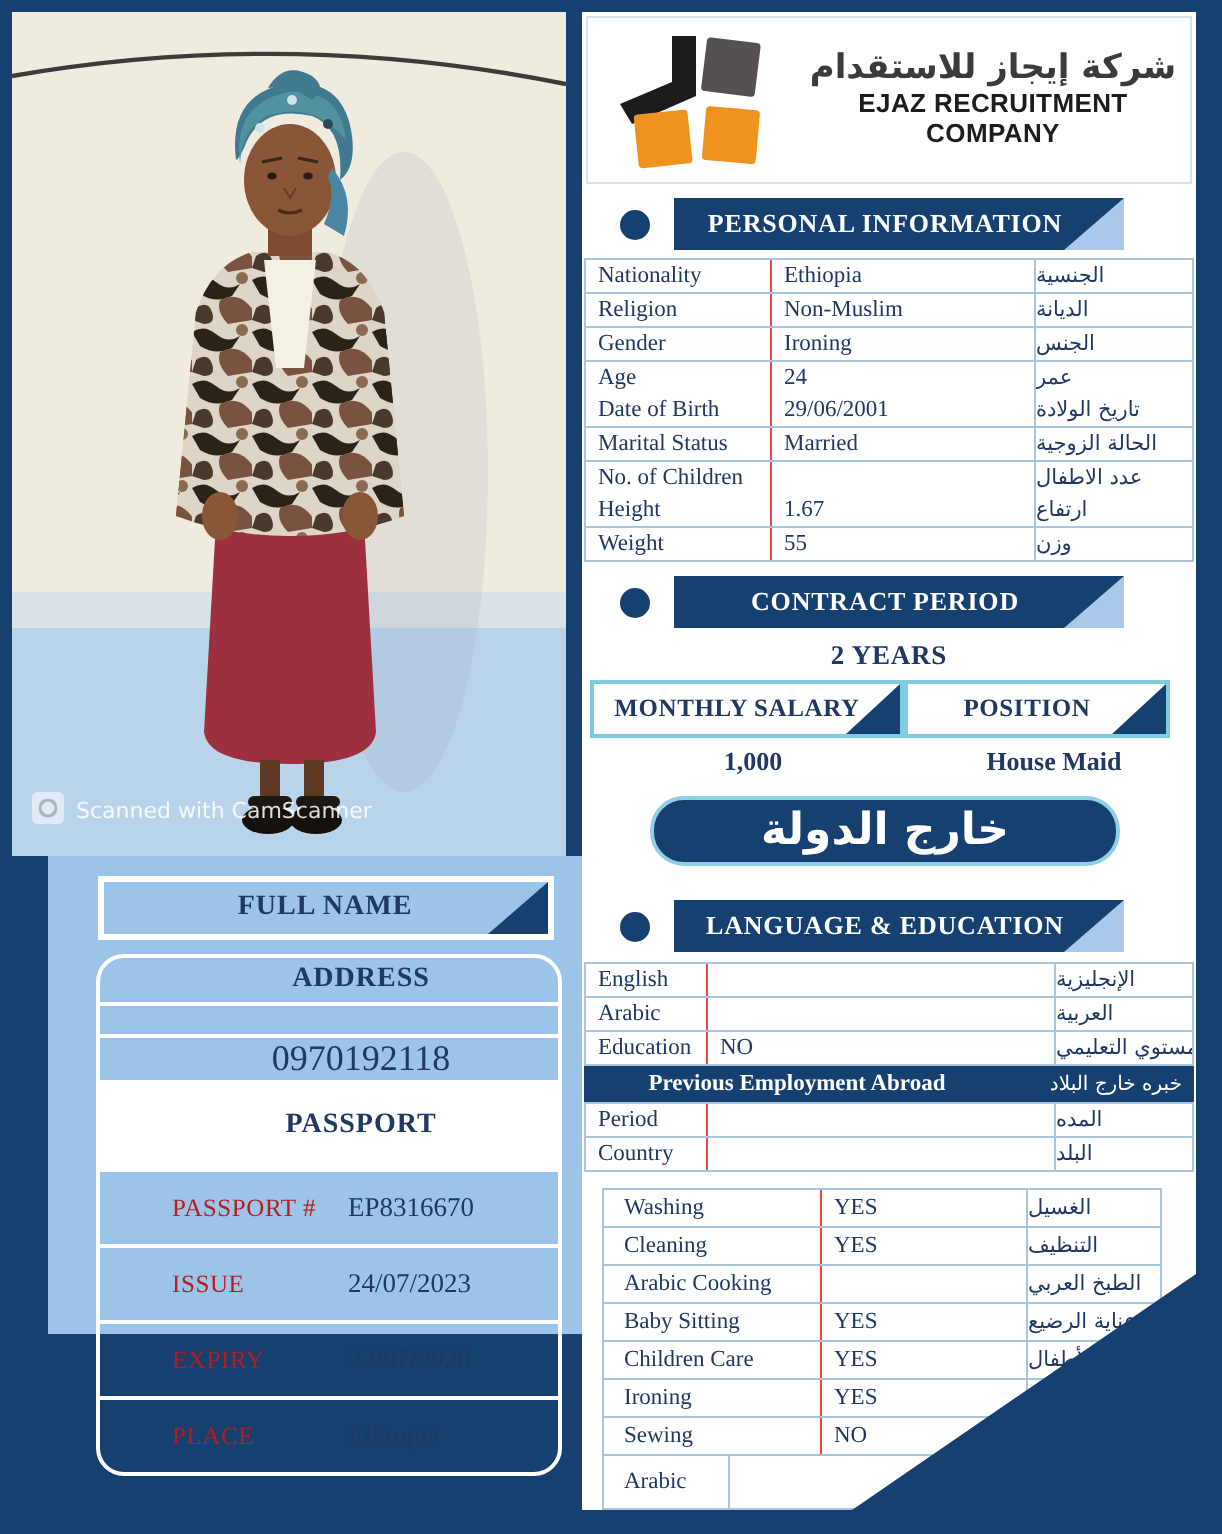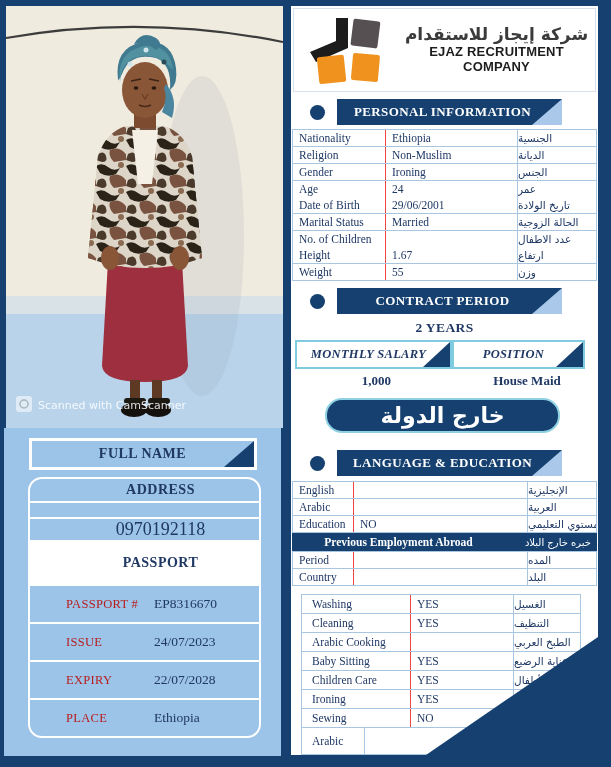--- a/index.html
+++ b/index.html
@@ -1,20 +1,20 @@
 <!DOCTYPE html>
 <html><head>
 <meta charset="utf-8">
 <style>
   html,body{margin:0;padding:0;background:#888;}
   .page{position:relative;width:611px;height:767px;background:#15406f;overflow:hidden;
         font-family:"Liberation Serif","DejaVu Serif",serif;}
   
   .photo{position:absolute;left:6px;top:6px;width:277px;height:422px;background:#fdba74;overflow:hidden;}
-  .left-panel{position:absolute;left:4px;top:428px;width:277px;height:328px;background:#9cc3e8;}
+  .left-panel{position:absolute;left:24px;top:428px;width:277px;height:239px;background:#9cc3e8;}
   .fullname-box{position:relative;margin:10px auto 0;width:222px;height:26px;border:3px solid #ffffff;
         background:#9cc3e8;display:flex;align-items:center;justify-content:center;}
   .fullname-box::after{content:"";position:absolute;right:0;bottom:0;border-bottom:26px solid #15406f;border-left:30px solid transparent;}
   .fullname-box span{color:#1f3864;font-weight:bold;font-size:14px;letter-spacing:.5px;}
   .fullname-text{margin-top:3px;text-align:center;color:#1f3864;font-weight:bold;font-size:14.5px;letter-spacing:.4px;}
   .rounded-box{margin:7px 20px 0 24px;border:2px solid #ffffff;border-radius:14px;overflow:hidden;}
   .rb-row{border-bottom:2px solid #ffffff;display:flex;align-items:center;padding-left:32px;}
   .rb-row:last-child{border-bottom:none;}
   .rb-center{justify-content:center;}
   .rb-h23{height:22px;} .rb-h15{height:14px;} .rb-h21{height:21px;}
@@ -44,21 +44,21 @@
   .t-row.no-div{border-bottom:none;}
   .t-h17{height:16px;} .t-h19{height:18px;} .t-h26{height:26px;}
   .cell{font-size:11.5px;color:#1f3864;white-space:nowrap;overflow:hidden;}
   .c-lab{padding-left:6px;border-right:1px solid #ef4444;height:100%;display:flex;align-items:center;}
   .c-val{padding-left:6px;border-right:1px solid #a9c6e0;height:100%;display:flex;align-items:center;}
   .c-ar{padding-right:6px;height:100%;display:flex;align-items:center;justify-content:flex-end;
         font-size:10.5px;font-family:"DejaVu Sans",sans-serif;direction:rtl;}
   .pi .c-lab{width:86px;} .pi .c-val{flex:1;} .pi .c-ar{width:72px;}
   .lg .c-lab{width:54px;} .lg .c-val{flex:1;} .lg .c-ar{width:62px;}
   .contract-years{margin-top:3px;text-align:center;color:#1f3864;font-weight:bold;font-size:13.5px;height:22px;line-height:22px;letter-spacing:.4px;}
-  .sp-row{display:flex;justify-content:flex-start;margin:1px 13px 0 4px;font-style:italic;}
+  .sp-row{display:flex;justify-content:flex-start;margin:1px 13px 0 4px;}
   .wbox{position:relative;height:25px;border:2px solid #7fcbe0;background:#ffffff;display:flex;align-items:center;justify-content:center;}
   .wbox::after{content:"";position:absolute;right:0;bottom:0;border-bottom:25px solid #15406f;border-left:27px solid transparent;}
   .wbox span{color:#1f3864;font-weight:bold;font-size:12.5px;letter-spacing:.3px;padding-right:10px;}
   .wbox.salary{width:160px;} .wbox.position{width:135px;}
   .sp-vals{display:flex;margin:4px 2px 0 4px;height:20px;}
   .sp-vals div{font-weight:bold;font-size:13px;color:#1f3864;text-align:center;}
   .sp-vals .v1{width:164px;} .sp-vals .v2{width:139px;}
   .banner{margin:5px 0 17px 34px;width:231px;height:31px;background:#15406f;border:2px solid #8fd0e2;border-radius:17px;
           display:flex;align-items:center;justify-content:center;color:#ffffff;font-weight:bold;font-size:22px;
           font-family:"DejaVu Sans",sans-serif;direction:rtl;}

